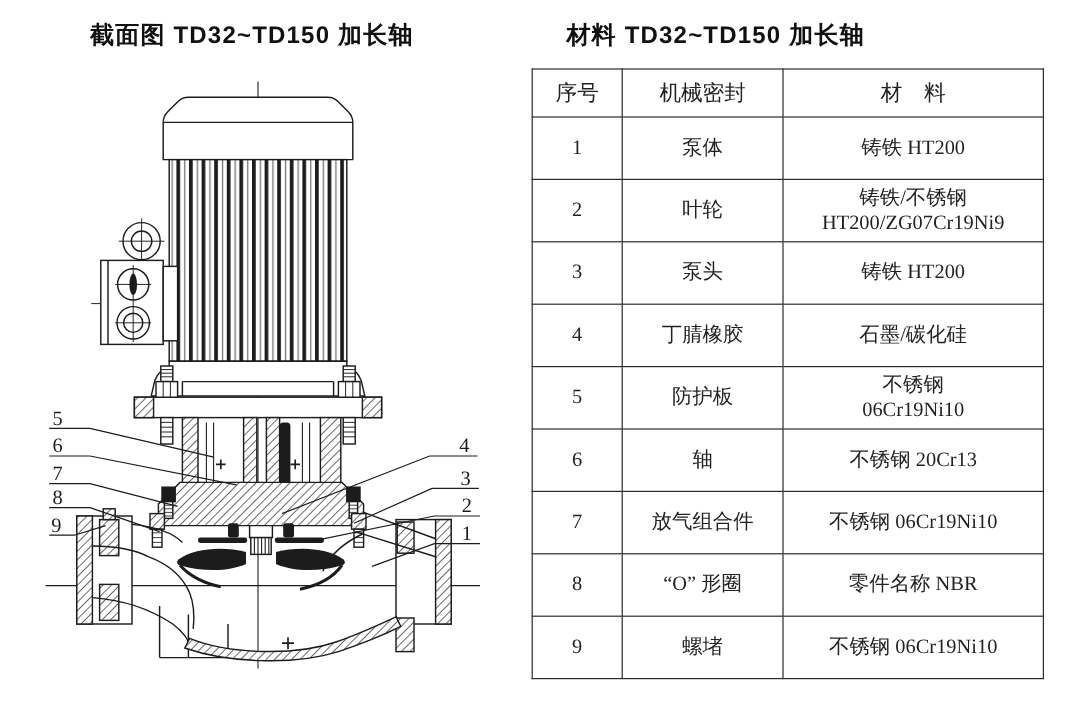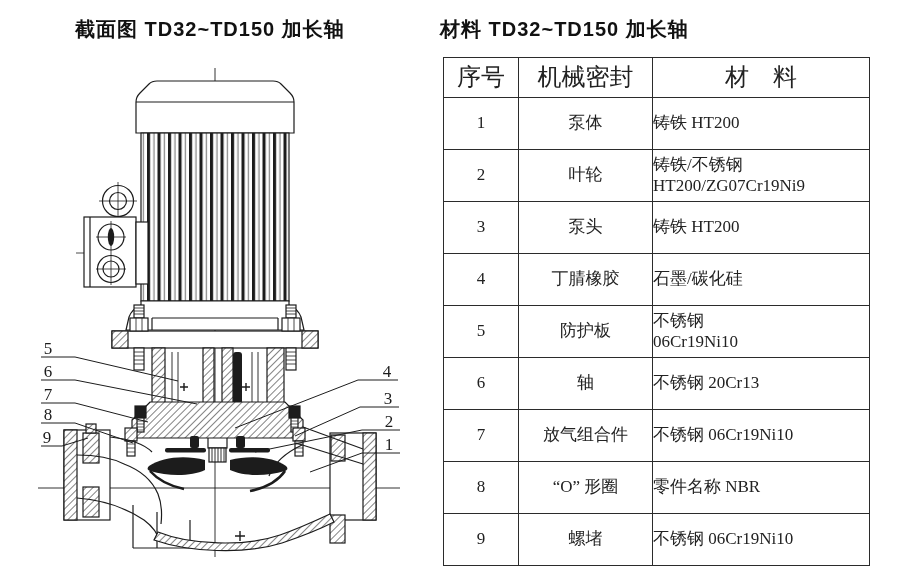--- a/index.html
+++ b/index.html
@@ -1,34 +1,34 @@
 <!DOCTYPE html>
 <html><head>
 <meta charset="utf-8">
 <style>
   html,body{margin:0;padding:0;}
   body{width:900px;height:584px;background:#ffffff;position:relative;overflow:hidden;
        font-family:"Liberation Serif","DejaVu Serif",serif;color:#1c1c1c;}
   .page-title{position:absolute;top:16px;font-family:"Liberation Sans","DejaVu Sans",sans-serif;
        font-weight:bold;font-size:20px;letter-spacing:1px;color:#111;white-space:nowrap;}
   #title-left{left:35px;margin-left:40px;}
-  #title-right{left:440px;}
+  #title-right{left:472px;}
   #diagram-wrap{position:absolute;left:0;top:0;width:450px;height:584px;}
   #table-wrap{position:absolute;left:443px;top:57px;width:426px;}
   table.materials{border-collapse:collapse;table-layout:fixed;width:426px;
        font-size:17px;color:#222;}
   table.materials td,table.materials th{border:1.6px solid #2b2b2b;font-weight:normal;
        padding:0;vertical-align:middle;line-height:1.18;}
   col.c-no{width:75px;} col.c-part{width:134px;} col.c-mat{width:217px;}
   .th-row{height:40px;}
   tr.data-row{height:52px;}
   td.no{text-align:center;}
-  th{text-align:center;font-size:24px;}
+  th{text-align:center;font-size:18px;}
   td.part{padding-left:24px;text-align:center;}
-  td.mat{padding-left:30px;text-align:left;white-space:pre-line;}
+  td.mat{padding-left:30px;text-align:center;white-space:pre-line;}
   svg{display:block;}
   svg text{font-family:"Liberation Serif","DejaVu Serif",serif;font-size:17px;fill:#1c1c1c;}
 </style>
 </head>
 <body>
 
 <div class="page-title" id="title-left">截面图 TD32~TD150 加长轴</div>
 <div class="page-title" id="title-right">材料 TD32~TD150 加长轴</div>
 
 <div id="diagram-wrap">

